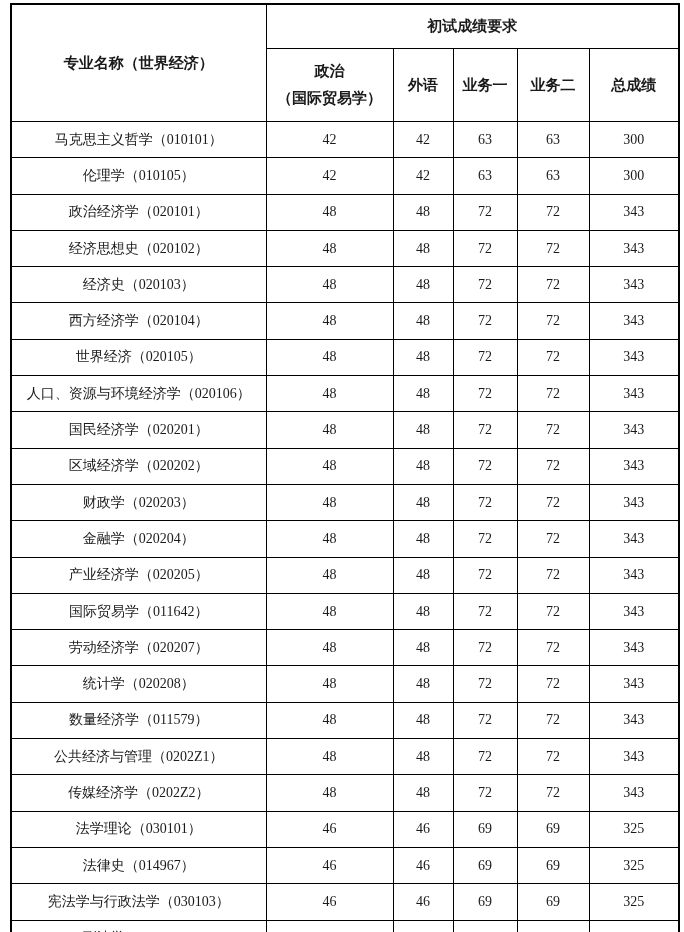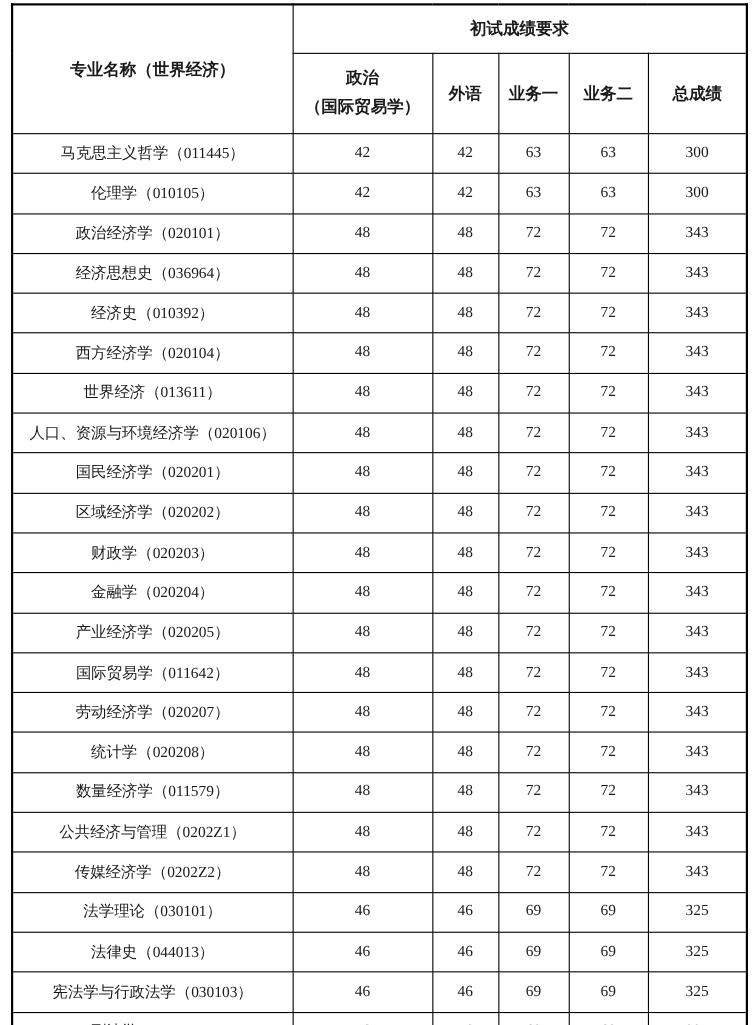--- a/index.html
+++ b/index.html
@@ -78,21 +78,21 @@
           <div class="politics-line">（国际贸易学）</div>
         </th>
         <th>外语</th>
         <th>业务一</th>
         <th>业务二</th>
         <th>总成绩</th>
       </tr>
     </thead>
     <tbody>
         <tr>
-    <td>马克思主义哲学（011445）</td>
+    <td>马克思主义哲学（010101）</td>
     <td>42</td>
     <td>42</td>
     <td>63</td>
     <td>63</td>
     <td>300</td>
   </tr>
         <tr>
     <td>伦理学（010105）</td>
     <td>42</td>
     <td>42</td>
@@ -102,45 +102,45 @@
   </tr>
         <tr>
     <td>政治经济学（020101）</td>
     <td>48</td>
     <td>48</td>
     <td>72</td>
     <td>72</td>
     <td>343</td>
   </tr>
         <tr>
-    <td>经济思想史（036964）</td>
-    <td>48</td>
-    <td>48</td>
-    <td>72</td>
-    <td>72</td>
-    <td>343</td>
-  </tr>
-        <tr>
-    <td>经济史（010392）</td>
+    <td>经济思想史（020102）</td>
+    <td>48</td>
+    <td>48</td>
+    <td>72</td>
+    <td>72</td>
+    <td>343</td>
+  </tr>
+        <tr>
+    <td>经济史（020103）</td>
     <td>48</td>
     <td>48</td>
     <td>72</td>
     <td>72</td>
     <td>343</td>
   </tr>
         <tr>
     <td>西方经济学（020104）</td>
     <td>48</td>
     <td>48</td>
     <td>72</td>
     <td>72</td>
     <td>343</td>
   </tr>
         <tr>
-    <td>世界经济（013611）</td>
+    <td>世界经济（020105）</td>
     <td>48</td>
     <td>48</td>
     <td>72</td>
     <td>72</td>
     <td>343</td>
   </tr>
         <tr>
     <td>人口、资源与环境经济学（020106）</td>
     <td>48</td>
     <td>48</td>
@@ -238,21 +238,21 @@
   </tr>
         <tr>
     <td>法学理论（030101）</td>
     <td>46</td>
     <td>46</td>
     <td>69</td>
     <td>69</td>
     <td>325</td>
   </tr>
         <tr>
-    <td>法律史（044013）</td>
+    <td>法律史（014967）</td>
     <td>46</td>
     <td>46</td>
     <td>69</td>
     <td>69</td>
     <td>325</td>
   </tr>
         <tr>
     <td>宪法学与行政法学（030103）</td>
     <td>46</td>
     <td>46</td>

